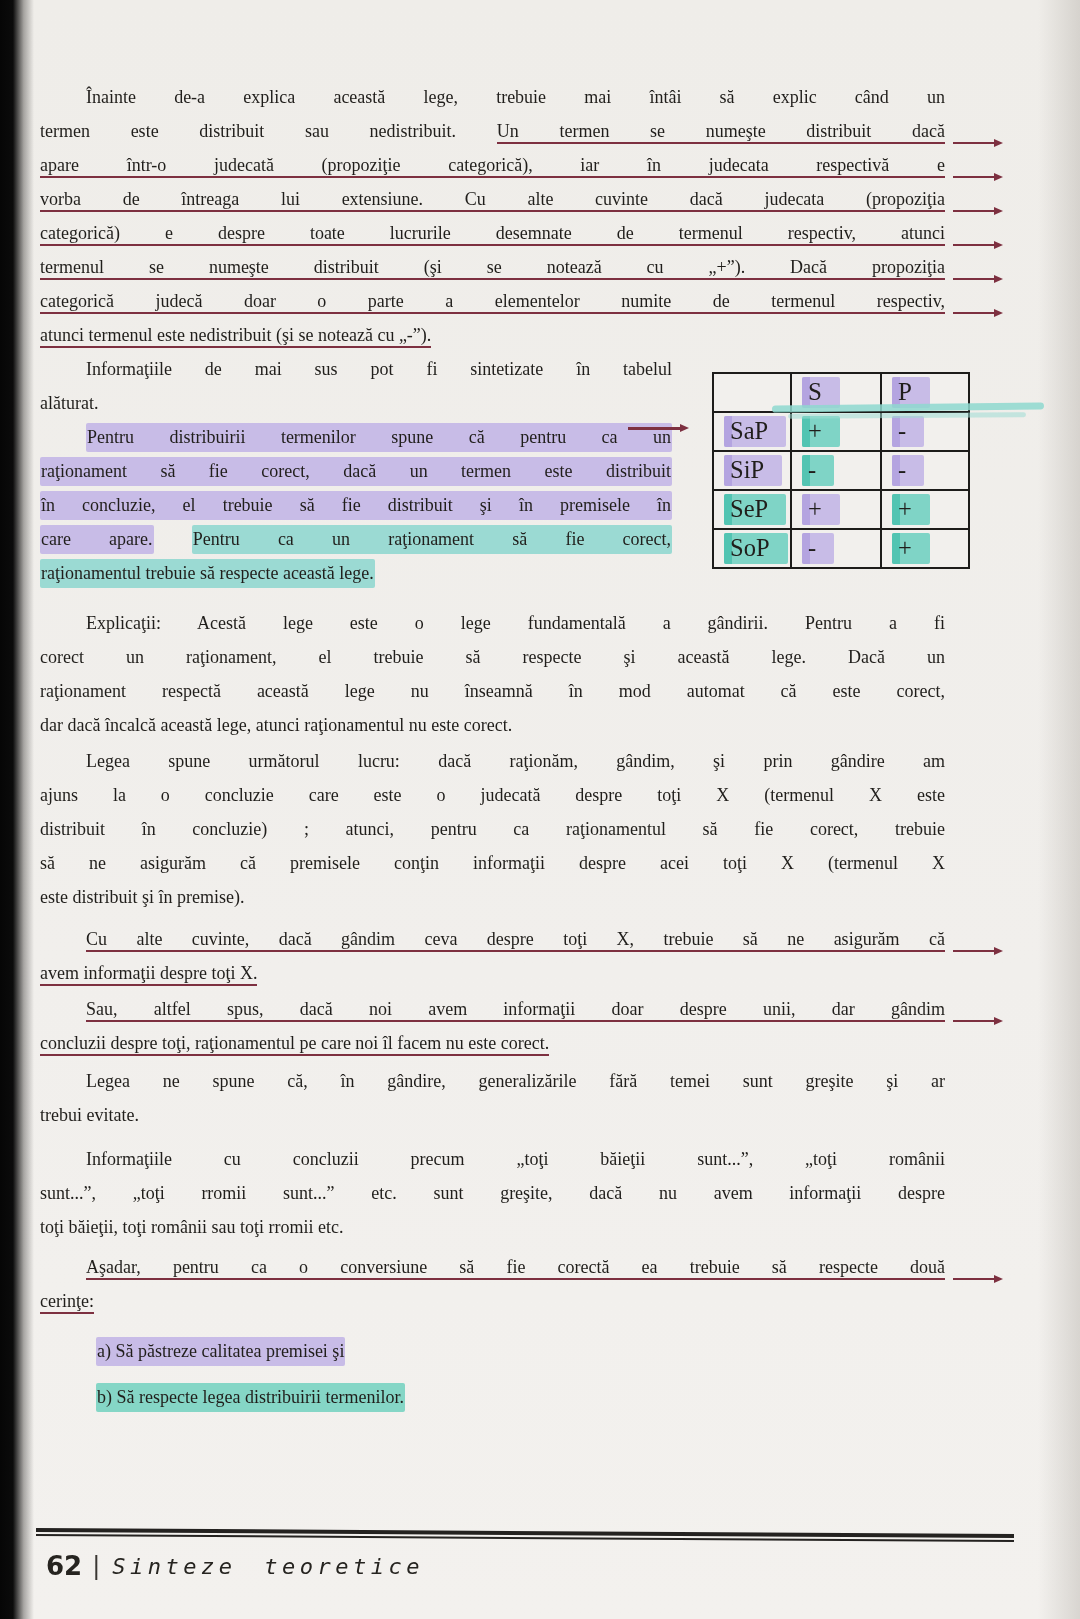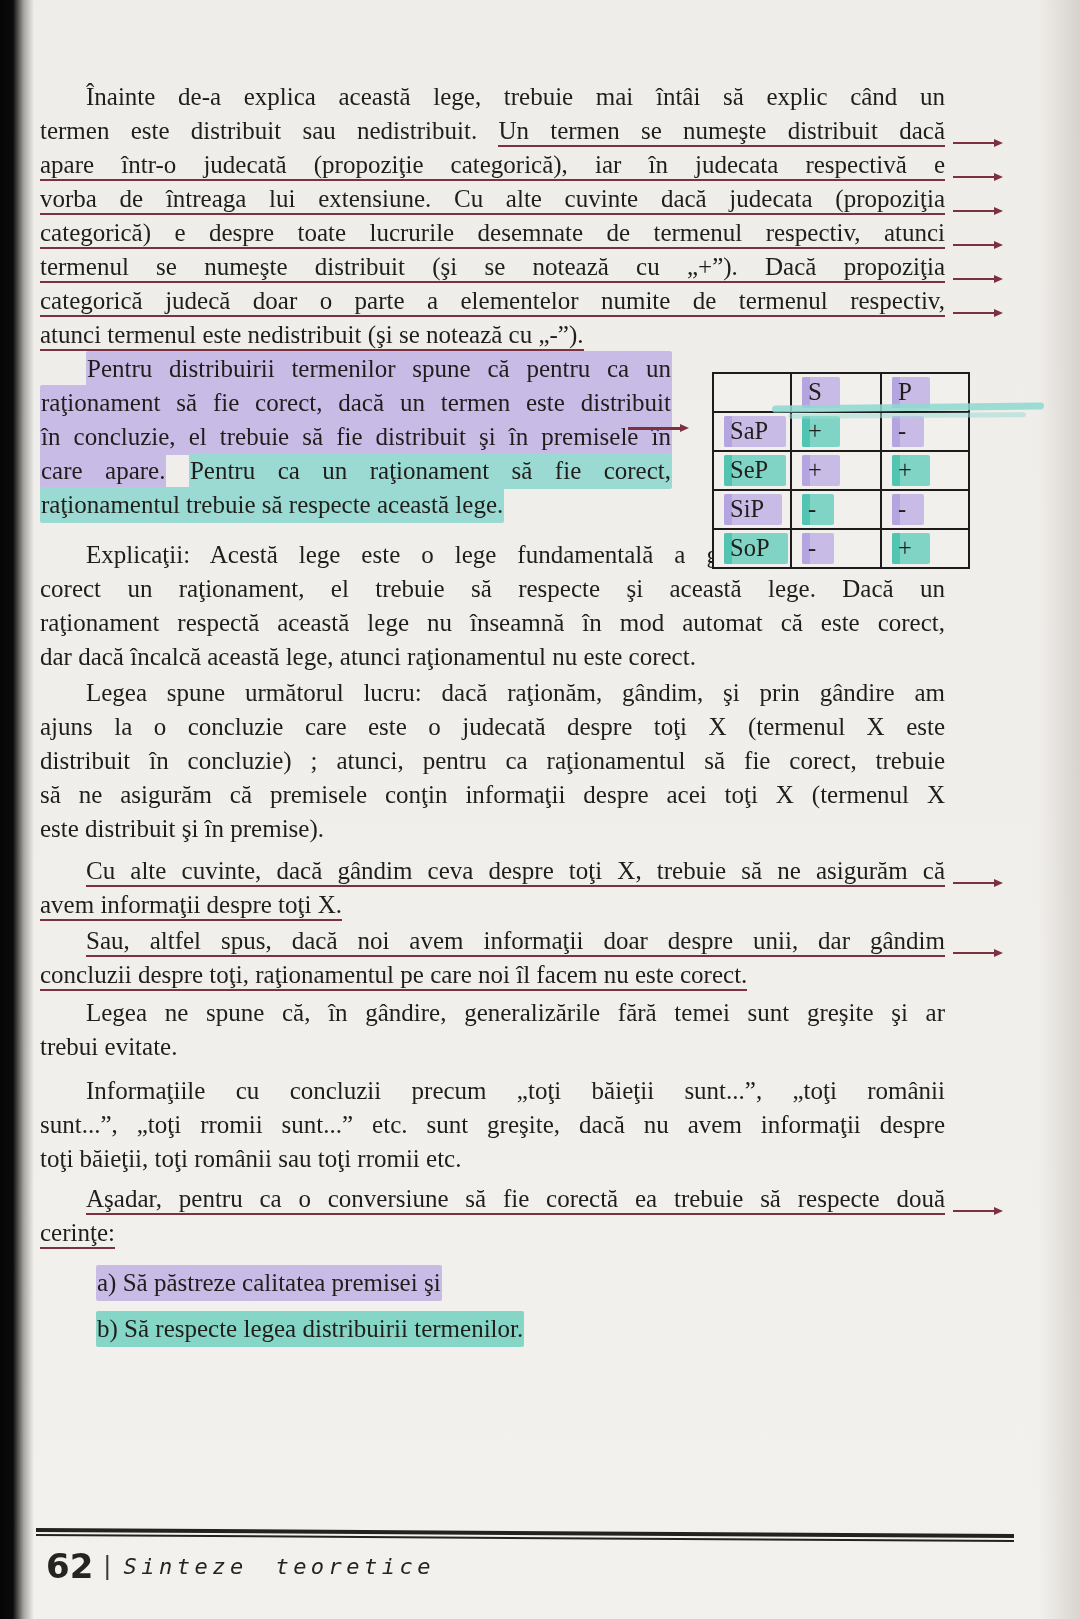--- a/index.html
+++ b/index.html
@@ -13,21 +13,21 @@
   .binding{position:absolute;left:0;top:0;bottom:0;width:34px;
     background:linear-gradient(90deg,#060606 0%,#0b0b0b 38%,rgba(30,28,26,0.35) 70%,rgba(30,28,26,0) 100%);}
   .rightshade{position:absolute;right:0;top:0;bottom:0;width:42px;
     background:linear-gradient(270deg,rgba(176,171,164,0.40),rgba(176,171,164,0));}
 
   
   .content{position:absolute;left:40px;top:80px;width:905px;}
   .para{width:905px;}
   .para.narrow{width:632px;}
   .line{
-    position:relative;height:34px;line-height:34px;font-size:25px;
+    position:relative;height:34px;line-height:34px;font-size:18px;
     text-align:justify;text-align-last:justify;-moz-text-align-last:justify;
     white-space:nowrap;
   }
   .line.last{text-align-last:left;-moz-text-align-last:left;}
   .para.indent .line:first-child{text-indent:46px;}
   .para.li{padding-left:56px;width:849px;}
   .para.li .line{text-align-last:left;}
 
   .u{border-bottom:2.5px solid #7d3040;padding-bottom:1px;}
   .hp{background:#c8bce7;padding:4px 1px 5px;border-radius:2px;box-decoration-break:clone;}
@@ -62,21 +62,21 @@
   .swash{position:absolute;left:772px;top:404px;width:272px;height:7px;background:#8ed8cf;
     border-radius:5px;opacity:.85;transform:rotate(-0.7deg);}
   .swash2{position:absolute;left:788px;top:413px;width:238px;height:5px;background:#9edcd4;
     border-radius:5px;opacity:.55;transform:rotate(-0.4deg);}
 
   
   .footer-rule{position:absolute;left:36px;top:1531px;width:978px;height:9px;transform:rotate(0.35deg);}
   .footer-rule .r1{height:3.5px;background:#242220;}
   .footer-rule .r2{height:2px;background:#242220;margin-top:2px;}
   .footer-text{position:absolute;left:46px;top:1546px;height:40px;display:flex;align-items:center;}
-  .page-num{font-family:"DejaVu Sans",sans-serif;font-weight:700;font-size:34px;color:#262420;}
+  .page-num{font-family:"DejaVu Sans",sans-serif;font-weight:700;font-size:26px;color:#262420;}
   .footer-sep{font-family:"DejaVu Sans",sans-serif;font-weight:400;font-size:24px;margin:0 12px 0 10px;color:#3a3733;}
   .section-title{font-family:"DejaVu Sans Mono",monospace;font-style:italic;font-size:22px;
     letter-spacing:4.5px;word-spacing:10px;color:#262420;}
 </style>
 </head>
 <body>
 
 <div class="page">
   <div class="binding"></div>
   <div class="rightshade"></div>
@@ -84,20 +84,24 @@
   <div class="content" id="doc-body">
       <div class="para indent">
         <div class="line"><span>Înainte de-a explica această lege, trebuie mai întâi să explic când un</span></div>
         <div class="line ext"><span>termen este distribuit sau nedistribuit. </span><span class="u">Un termen se numeşte distribuit dacă</span></div>
         <div class="line ext"><span class="u">apare într-o judecată (propoziţie categorică), iar în judecata respectivă e</span></div>
         <div class="line ext"><span class="u">vorba de întreaga lui extensiune. Cu alte cuvinte dacă judecata (propoziţia</span></div>
         <div class="line ext"><span class="u">categorică) e despre toate lucrurile desemnate de termenul respectiv, atunci</span></div>
         <div class="line ext"><span class="u">termenul se numeşte distribuit (şi se notează cu „+”). Dacă propoziţia</span></div>
         <div class="line ext"><span class="u">categorică judecă doar o parte a elementelor numite de termenul respectiv,</span></div>
         <div class="line last"><span class="u">atunci termenul este nedistribuit (şi se notează cu „-”).</span></div>
+      </div>
+      <div class="para narrow indent">
+        <div class="line"><span>Informaţiile de mai sus pot fi sintetizate în tabelul</span></div>
+        <div class="line last"><span>alăturat.</span></div>
       </div>
       <div class="para narrow indent">
         <div class="line"><span class="hp">Pentru distribuirii termenilor spune că pentru ca un</span></div>
         <div class="line"><span class="hp">raţionament să fie corect, dacă un termen este distribuit</span></div>
         <div class="line"><span class="hp">în concluzie, el trebuie să fie distribuit şi în premisele în</span></div>
         <div class="line"><span class="hp">care apare.</span><span> </span><span class="ht">Pentru ca un raţionament să fie corect,</span></div>
         <div class="line last"><span class="ht">raţionamentul trebuie să respecte această lege.</span></div>
       </div>
       <div class="para indent" style="margin-top: 16px;">
         <div class="line"><span>Explicaţii: Acestă lege este o lege fundamentală a gândirii. Pentru a fi</span></div>
@@ -153,28 +157,28 @@
         <td class="c2">
           <span class="mark" data-hl="purple">P</span>
         </td>
       </tr>
       <tr>
         <td class="c0"><span class="mark" data-hl="purple">SaP</span></td>
         <td class="c1"><span class="mark" data-hl="teal">+</span></td>
         <td class="c2"><span class="mark" data-hl="purple">-</span></td>
       </tr>
       <tr>
+        <td class="c0"><span class="mark" data-hl="purple">SiP</span></td>
+        <td class="c1"><span class="mark" data-hl="teal">-</span></td>
+        <td class="c2"><span class="mark" data-hl="purple">-</span></td>
+      </tr>
+      <tr>
         <td class="c0"><span class="mark" data-hl="teal">SeP</span></td>
         <td class="c1"><span class="mark" data-hl="purple">+</span></td>
         <td class="c2"><span class="mark" data-hl="teal">+</span></td>
-      </tr>
-      <tr>
-        <td class="c0"><span class="mark" data-hl="purple">SiP</span></td>
-        <td class="c1"><span class="mark" data-hl="teal">-</span></td>
-        <td class="c2"><span class="mark" data-hl="purple">-</span></td>
       </tr>
       <tr>
         <td class="c0"><span class="mark" data-hl="teal">SoP</span></td>
         <td class="c1"><span class="mark" data-hl="purple">-</span></td>
         <td class="c2"><span class="mark" data-hl="teal">+</span></td>
       </tr>
     </tbody>
   </table>
   <div class="swash"></div>
   <div class="swash2"></div>

